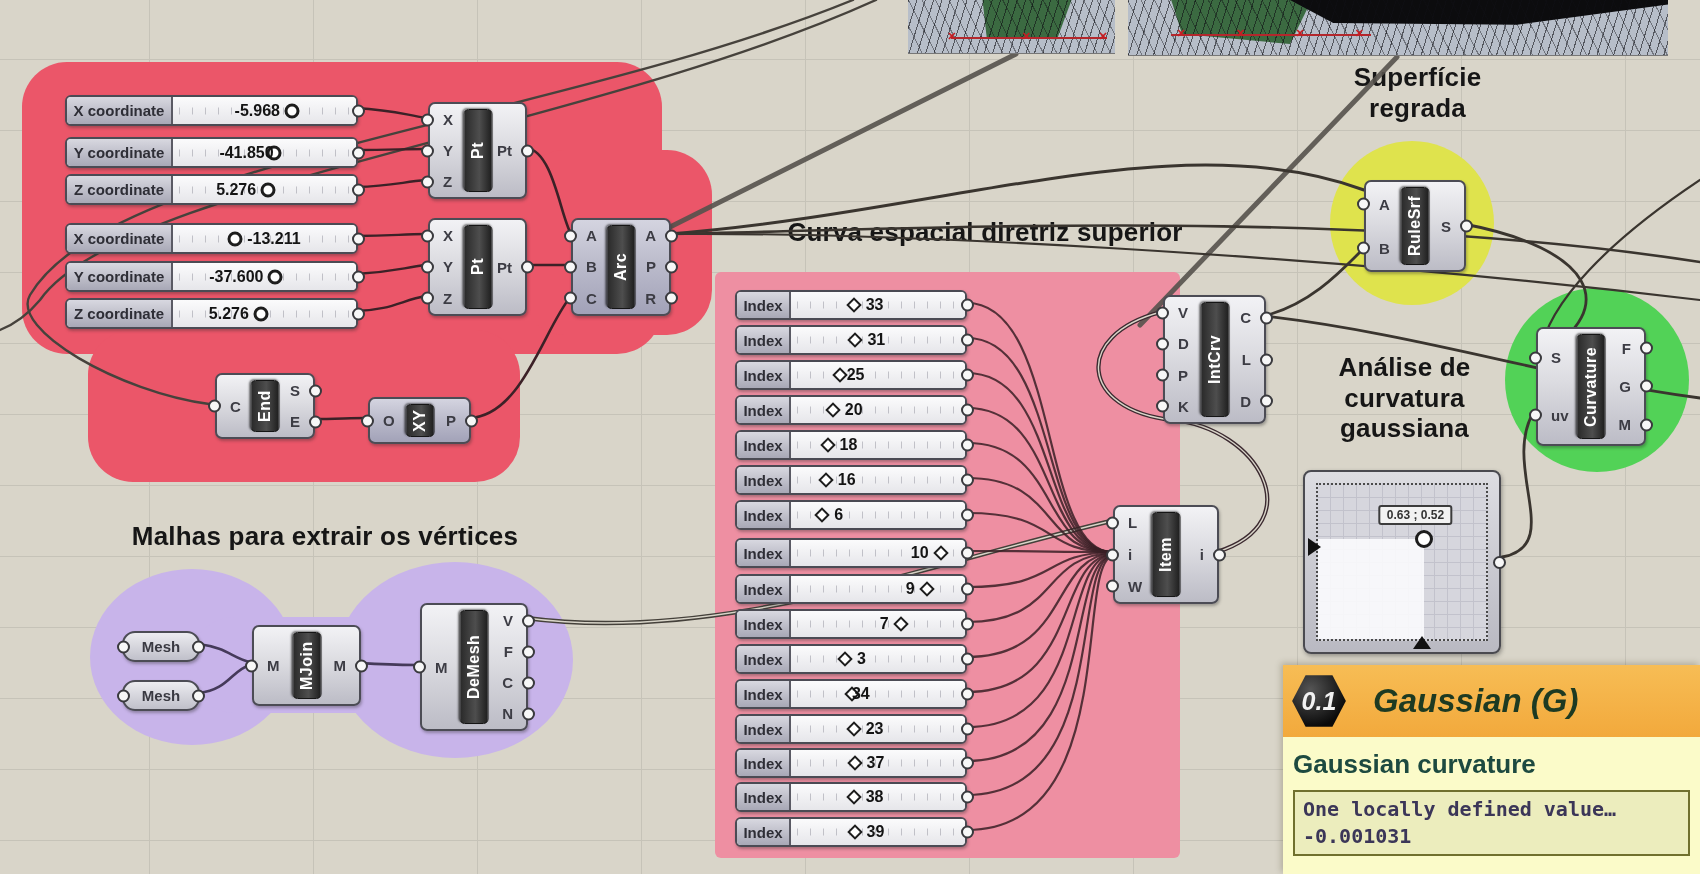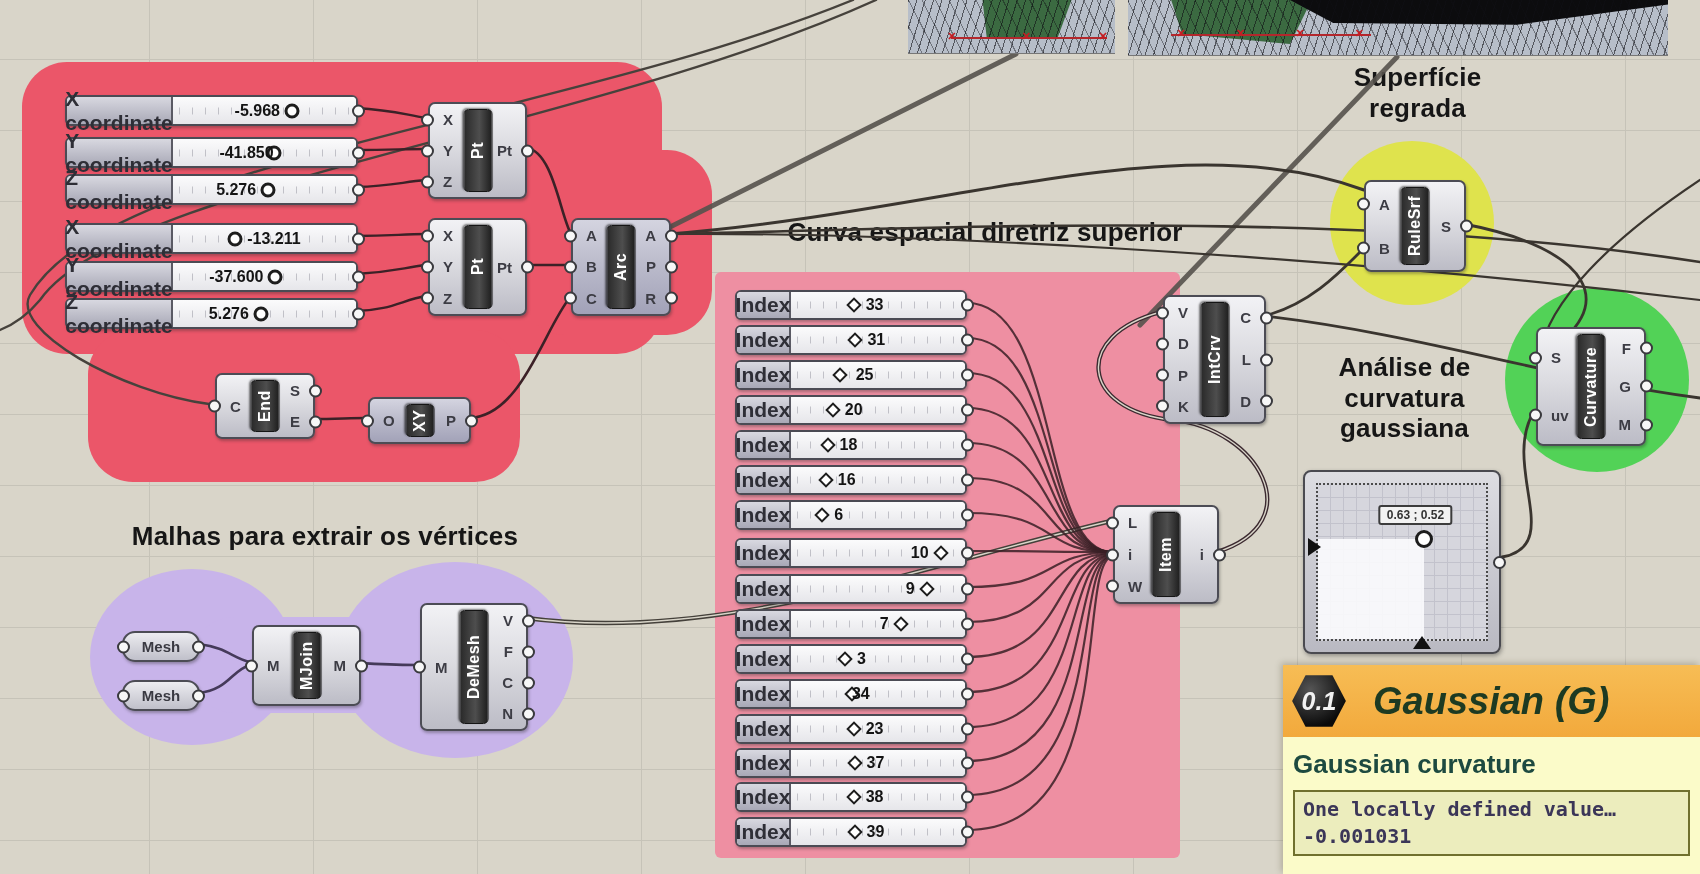--- a/index.html
+++ b/index.html
@@ -33,21 +33,21 @@
   .capsule{position:absolute;z-index:5;border:2px solid #4c4c55;border-radius:13px;
     background:linear-gradient(180deg,#ececf0,#c0c0ca);display:flex;align-items:center;justify-content:center;
     font-weight:bold;font-size:15px;color:#3a3a42;box-shadow:1px 2px 3px rgba(40,40,40,.35);}
   .capsule .nub{top:50%;}
   .capsule .nub.l{left:-7px;} .capsule .nub.r{right:-7px;}
   
   .slider{position:absolute;z-index:5;display:flex;border:2px solid #4b4b54;border-radius:6px;
     background:#f4f4f6;box-shadow:1px 2px 3px rgba(40,40,40,.35);}
   .slider .slabel{display:flex;align-items:center;justify-content:center;
     background:linear-gradient(180deg,#d8d8e0,#a8a8b6);border-right:2px solid #5a5a64;
-    border-radius:4px 0 0 4px;font-size:21px;color:#2e2e36;font-weight:bold;}
+    border-radius:4px 0 0 4px;font-size:15px;color:#2e2e36;font-weight:bold;}
   .slider .track{position:relative;flex:1;background:linear-gradient(180deg,#fbfbfc,#e6e6ea);border-radius:0 4px 4px 0;}
   .slider .ticks{position:absolute;left:6px;right:6px;top:50%;height:7px;transform:translateY(-50%);
     background:repeating-linear-gradient(90deg,#9a9aa4 0 1px,transparent 1px 13px);opacity:.55;}
   .slider .knob{position:absolute;top:50%;transform:translate(-50%,-50%);background:#fff;border:3px solid #1d1d1d;}
   .slider .knob.round{width:9px;height:9px;border-radius:50%;}
   .slider .knob.diamond{width:7px;height:7px;transform:translate(-50%,-50%) rotate(45deg);border-width:2.5px;}
   .slider .sval{position:absolute;top:50%;transform:translateY(-50%);font-weight:bold;font-size:16px;color:#141414;white-space:nowrap;}
   .slider .nub{top:50%;right:-9px;}
   
   .thumb{position:absolute;z-index:6;background:#b7bec9;overflow:hidden;border-bottom:1px solid #777;}
@@ -72,21 +72,21 @@
   .tri{position:absolute;width:0;height:0;z-index:4;}
   #md-out{position:absolute;right:-7px;top:84px;width:9px;height:9px;border-radius:50%;background:#f7f7f7;border:2px solid #39393d;}
   
   #tooltip{position:absolute;z-index:8;left:1283px;top:665px;width:417px;height:209px;
     box-shadow:-2px -2px 6px rgba(60,50,20,.25);}
   #tt-header{position:relative;height:72px;background:linear-gradient(180deg,#f7bd55,#f2a93c);display:flex;align-items:center;}
   #tt-hex{width:56px;height:56px;margin-left:8px;flex:0 0 auto;
     clip-path:polygon(26% 4%,74% 4%,98% 50%,74% 96%,26% 96%,2% 50%);
     background:radial-gradient(circle at 35% 30%,#555,#0a0a0a 70%);
     display:flex;align-items:center;justify-content:center;color:#f2f2f2;font-style:italic;font-weight:bold;font-size:25px;}
-  #tt-title{margin-left:26px;font-style:italic;font-weight:bold;font-size:38px;color:#1d3a22;}
+  #tt-title{margin-left:26px;font-style:italic;font-weight:bold;font-size:33px;color:#1d3a22;}
   #tt-body{height:137px;background:#fbfbc9;padding:0 10px;}
   #tt-sub{padding-top:12px;font-size:26px;font-weight:600;color:#1d4a40;}
   #tt-code{margin-top:10px;border:2px solid #70702e;background:#ecedbd;padding:4px 8px;
     font-family:"DejaVu Sans Mono",monospace;font-size:20px;font-weight:bold;color:#3b3658;line-height:1.35;}
 </style>
 </head>
 <body>
 
 <div id="canvas" style="background-color: rgb(217, 213, 201);">
 
@@ -550,21 +550,21 @@
         <div class="knob diamond" style="left: 37%;"></div>
         <div class="sval" style="left: 37%; margin-left: 12px;">31</div>
       </div>
       <span class="nub"></span>
     </div>
     <div class="slider" style="left: 735px; top: 360px; width: 228px; height: 26px;">
       <div class="slabel" style="width: 52px;">Index</div>
       <div class="track">
         <div class="ticks"></div>
         <div class="knob diamond" style="left: 28%;"></div>
-        <div class="sval" style="left: 28%; margin-left: 16px;">25</div>
+        <div class="sval" style="left: 28%; margin-left: 7px;">25</div>
       </div>
       <span class="nub"></span>
     </div>
     <div class="slider" style="left: 735px; top: 395px; width: 228px; height: 26px;">
       <div class="slabel" style="width: 52px;">Index</div>
       <div class="track">
         <div class="ticks"></div>
         <div class="knob diamond" style="left: 24%;"></div>
         <div class="sval" style="left: 24%; margin-left: 12px;">20</div>
       </div>

